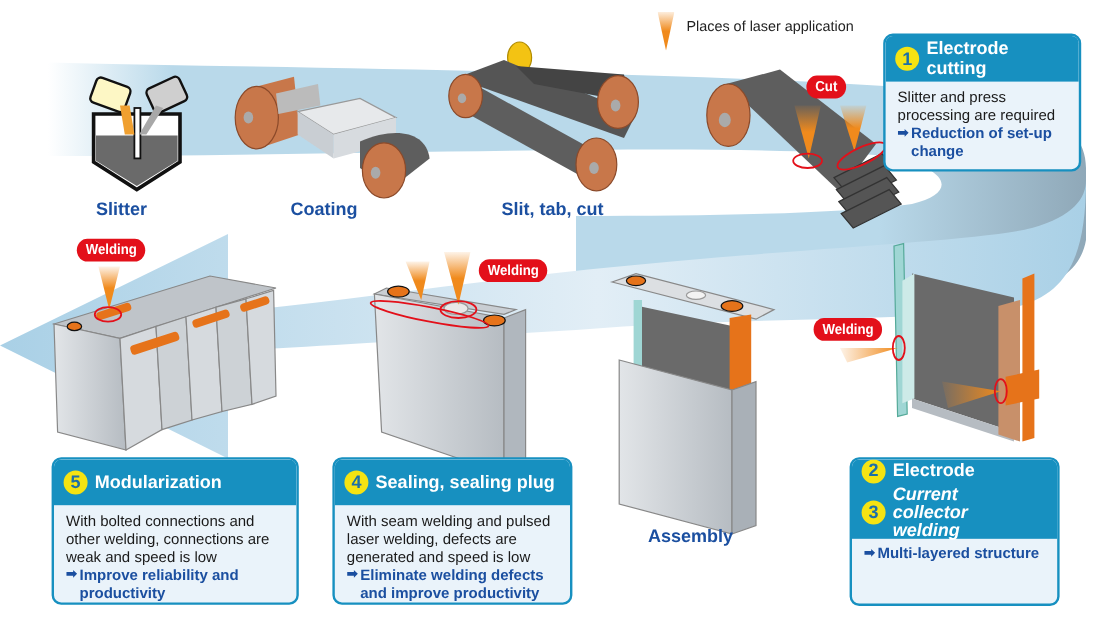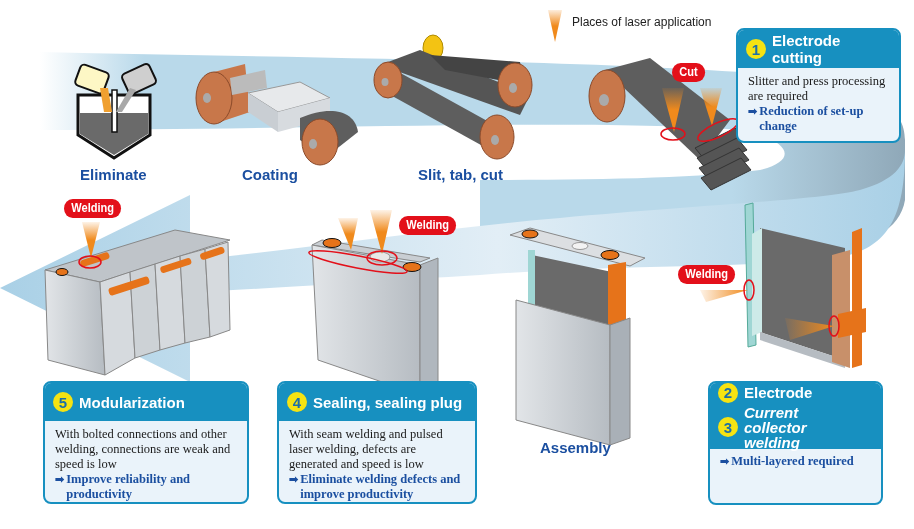--- a/index.html
+++ b/index.html
@@ -31,21 +31,21 @@
   .info-head {
     background: #1790c0; color: #fff; font-weight: bold; font-size: 15px;
     display: flex; align-items: center; padding: 0 8px;
   }
   .info-head .row { display: flex; align-items: center; }
   .num {
     display: inline-flex; align-items: center; justify-content: center;
     width: 20px; height: 20px; border-radius: 50%; background: #f5e312;
     color: #1c6fa8; font-weight: bold; font-size: 15px; margin-right: 6px; flex-shrink: 0;
   }
-  .info-body { padding: 6px 10px 6px 10px; font-size: 12.5px; color: #1a1a1a; line-height: 15px; font-family: Liberation Serif, serif; }
+  .info-body { padding: 6px 10px 6px 10px; font-size: 12.5px; color: #1a1a1a; line-height: 15px; }
   .info-body .benefit { color: #1b4fa0; font-weight: bold; display: flex; }
   .info-body .benefit .arrow { color: #1b4fa0; margin-right: 2px; font-size: 11px; }
 </style>
 </head>
 <body>
 
 <div id="stage">
 
 <svg class="art" width="914" height="529" viewBox="0 0 914 529">
   <defs>
@@ -193,21 +193,21 @@
           <linearGradient id="lg" x1="0" y1="0" x2="0" y2="1">
             <stop offset="0" stop-color="#f08a1c" stop-opacity="0.15"></stop>
             <stop offset="0.5" stop-color="#f08a1c"></stop>
           </linearGradient>
         </defs>
     <polygon points="0,0 14,0 7,32" fill="url(#lg)"></polygon>
   </svg>
   <span class="legend-text">Places of laser application</span>
 </div>
 
-<span class="stage-label" style="left:80px; top:166px;">Eliminate</span>
+<span class="stage-label" style="left:80px; top:166px;">Slitter</span>
 <span class="stage-label" style="left:242px; top:166px;">Coating</span>
 <span class="stage-label" style="left:418px; top:166px;">Slit, tab, cut</span>
 <span class="stage-label" style="left:540px; top:439px;">Assembly</span>
 
 <span class="tag" style="left:672px; top:63px;">Cut</span>
 <span class="tag" style="left:678px; top:265px;">Welding</span>
 <span class="tag" style="left:399px; top:216px;">Welding</span>
 <span class="tag" style="left:64px; top:199px;">Welding</span>
 
 <div class="info-box" style="left:736px; top:28px; width:165px; height:115px;">
@@ -259,18 +259,18 @@
       <span>Electrode</span>
     </div>
     <div class="row" style="margin-top:2px;">
       <span class="num">3</span>
       <span style="line-height:15px; width:110px;font-style:italic;">Current collector welding</span>
     </div>
   </div>
   <div class="info-body" style="padding-top:5px;">
     <div class="benefit">
       <span class="arrow">➡</span>
-      <span>Multi-layered required</span>
+      <span>Multi-layered structure</span>
     </div>
   </div>
 </div>
 
 </div>
 
 </body></html>

